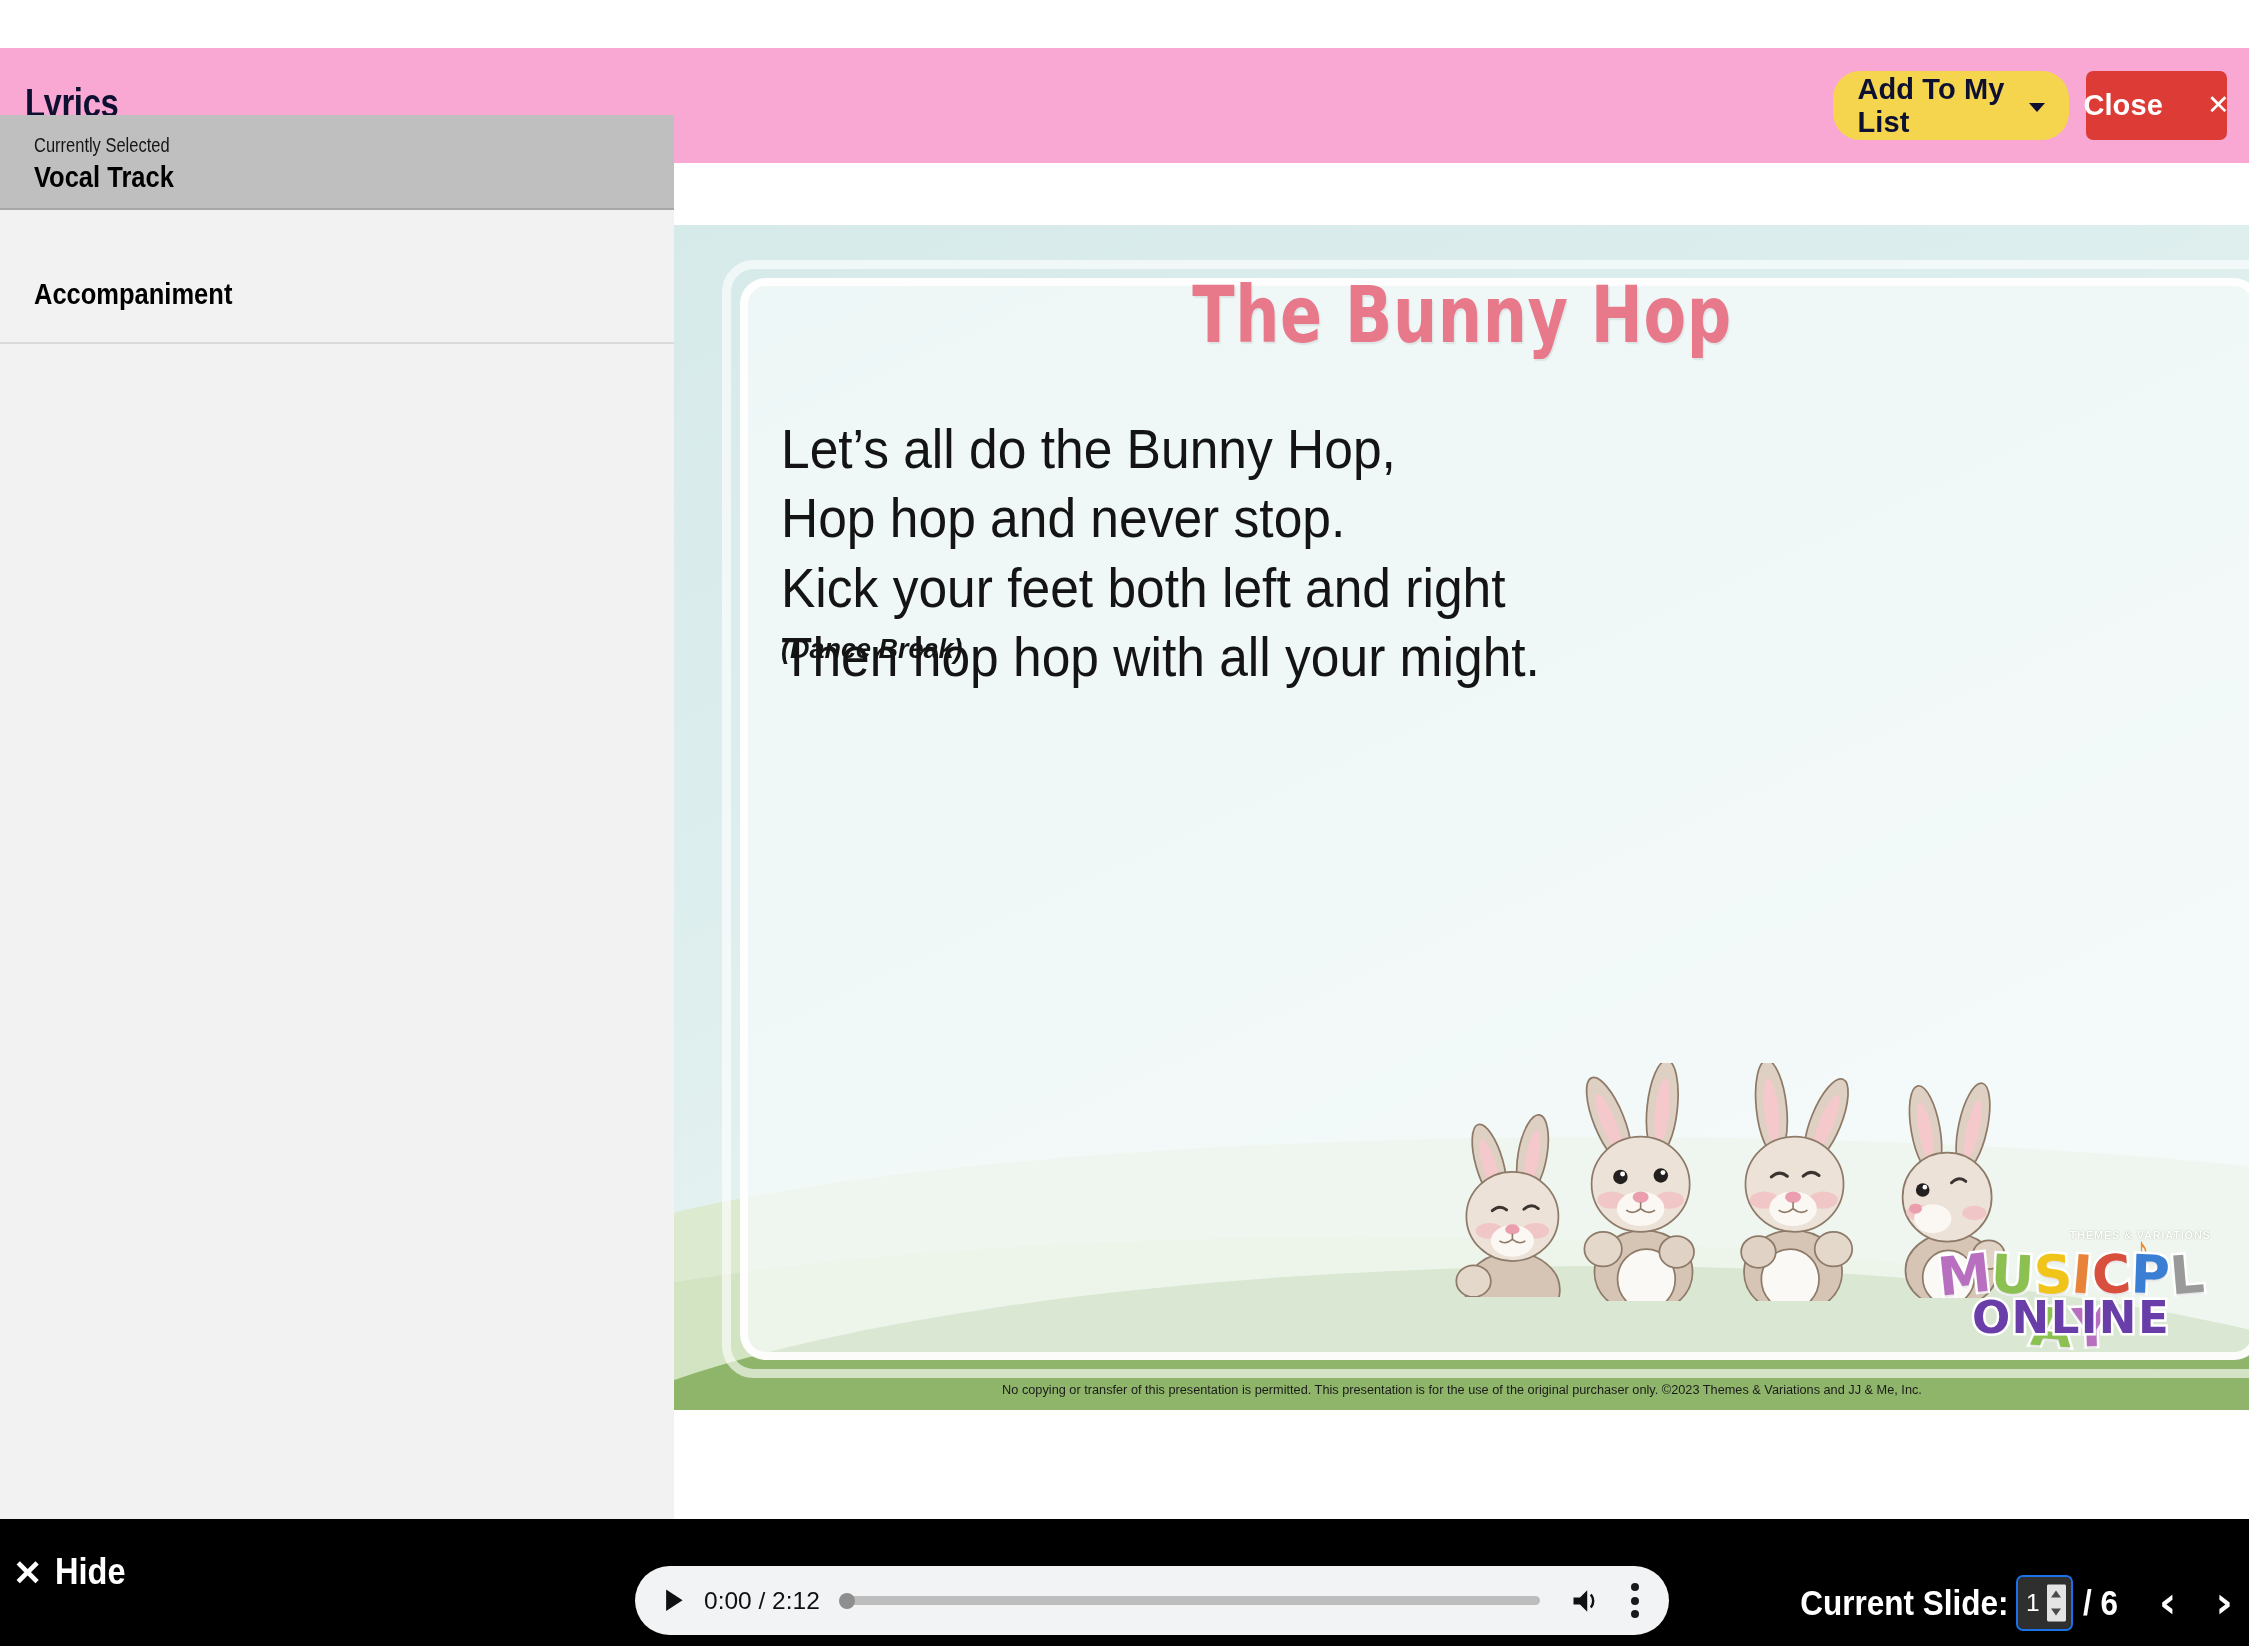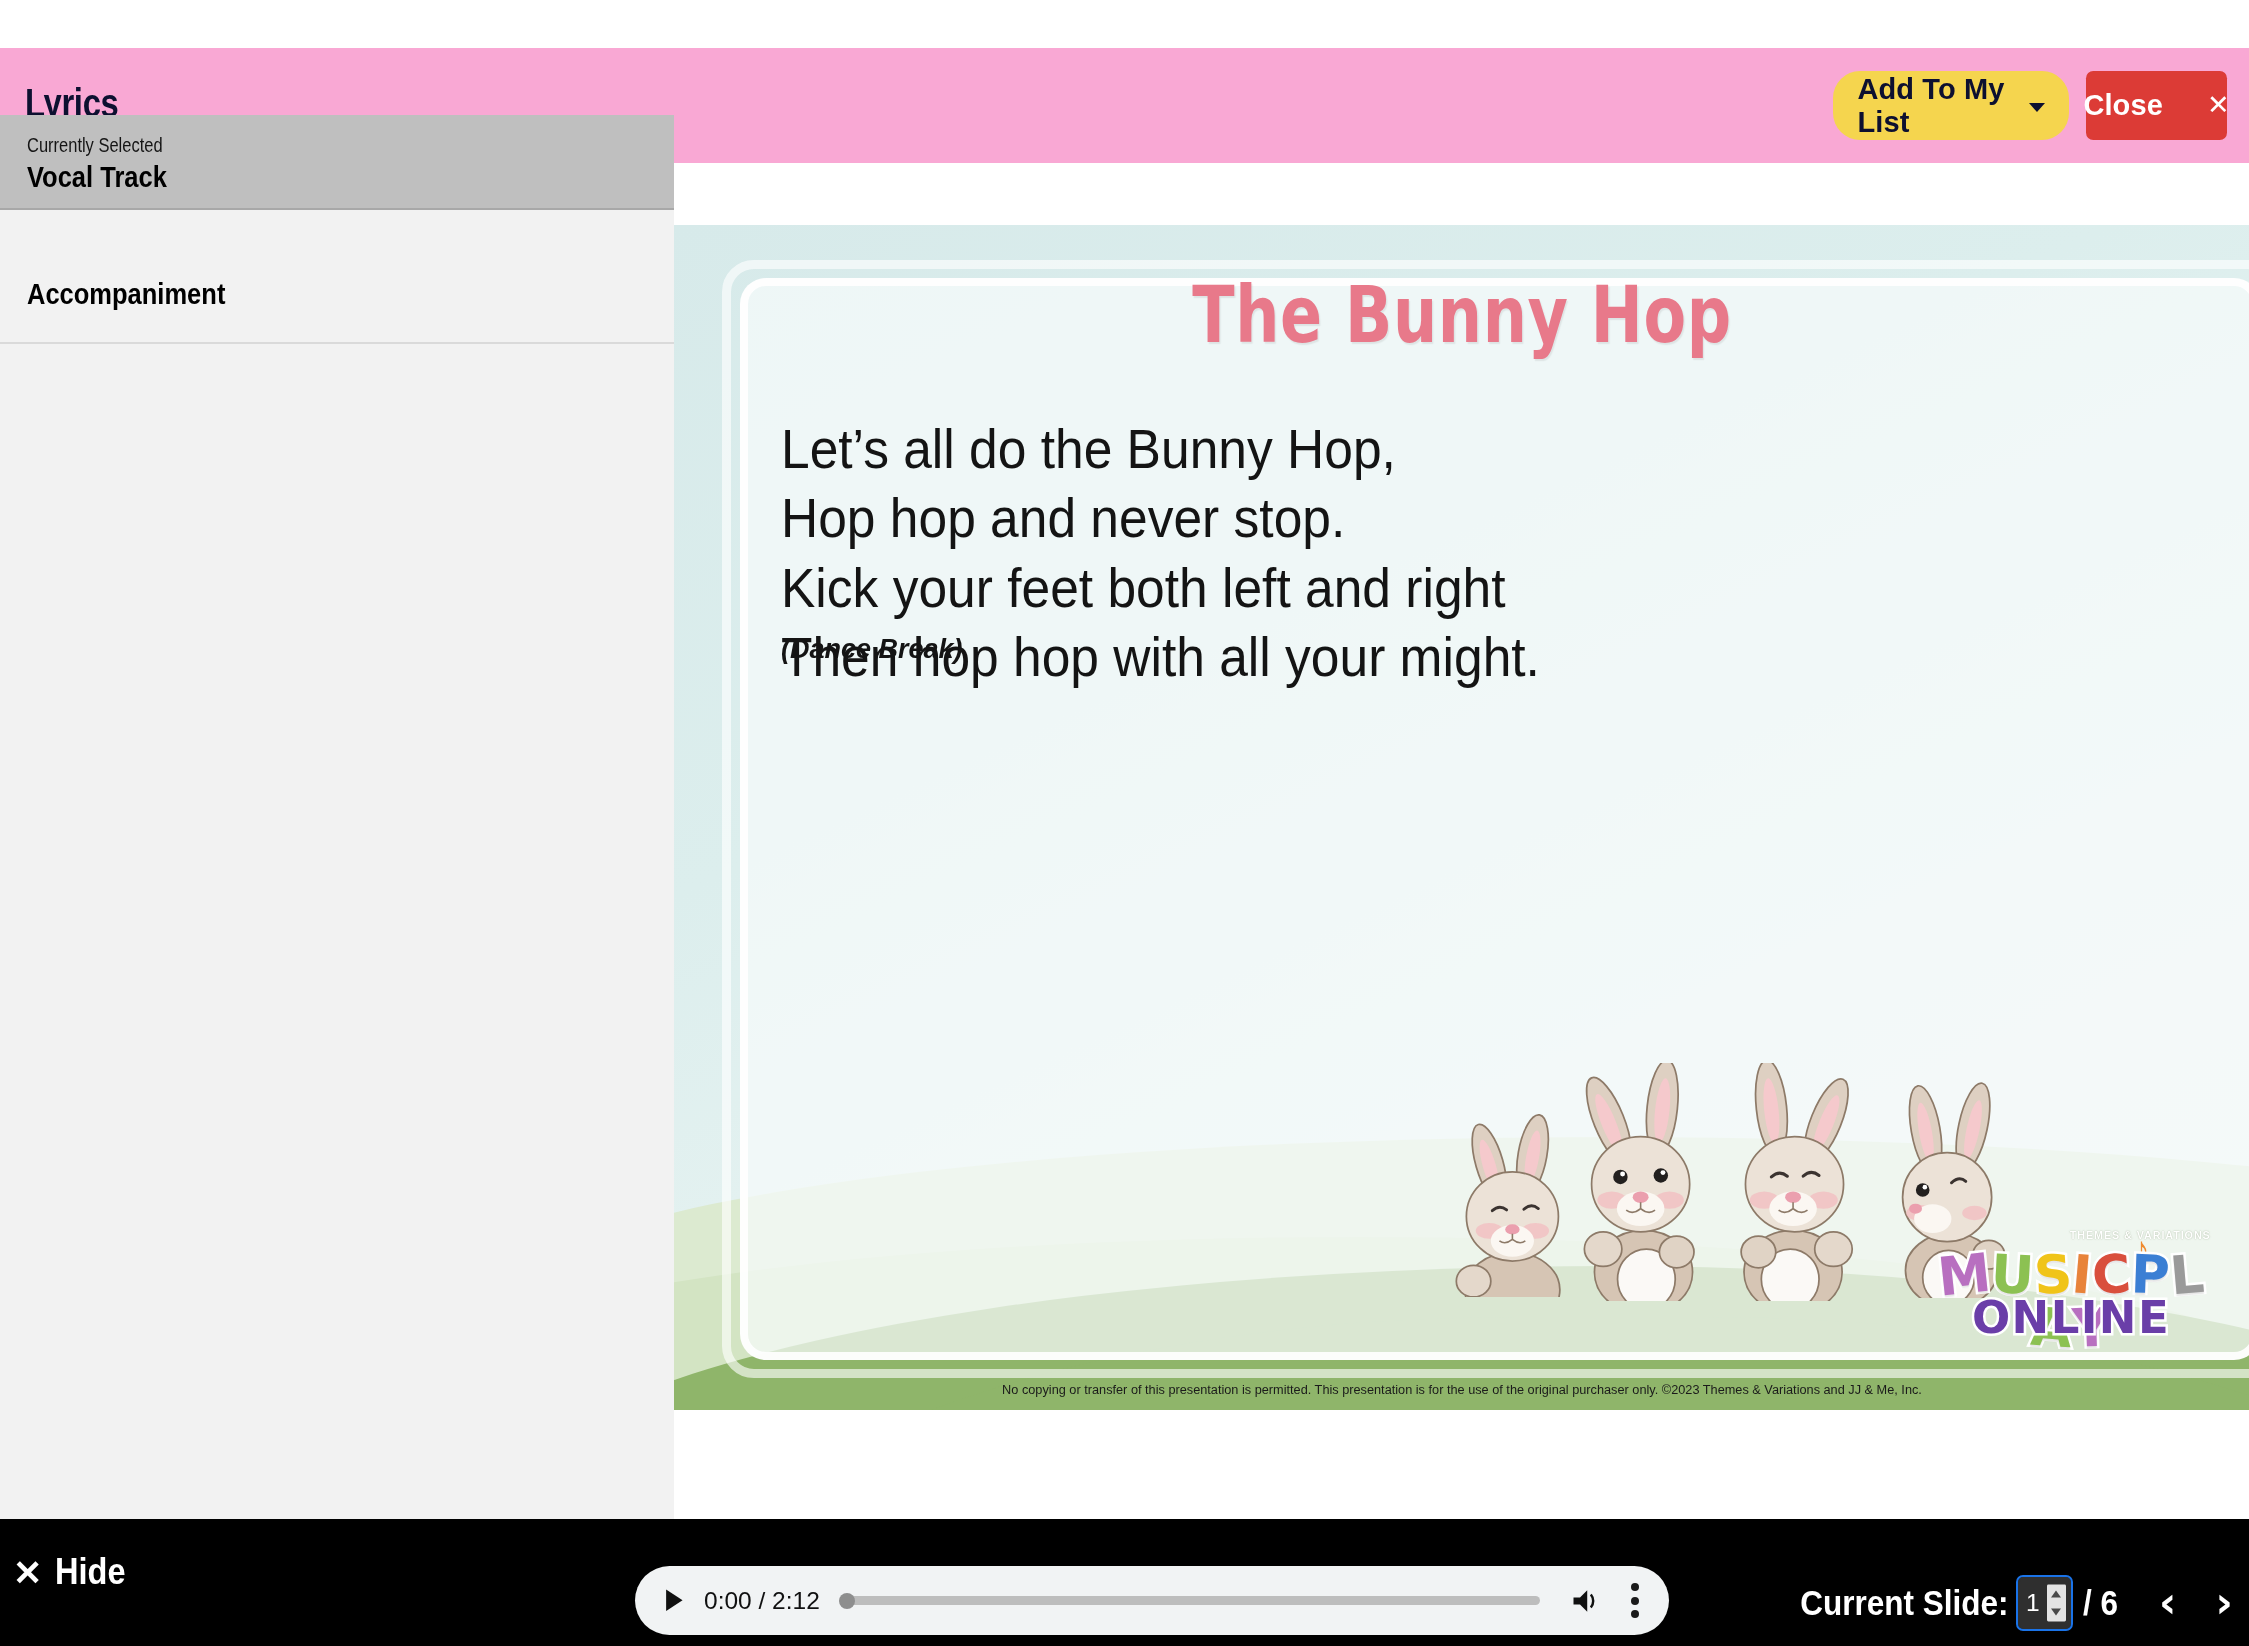--- a/index.html
+++ b/index.html
@@ -47,21 +47,21 @@
     margin-top: 4.3px;
   }
   .x-glyph { font-size: 27px; font-weight: 400; line-height: 1; }
 
   
   #sidebar {
     position: absolute; left: 0; top: 115px; width: 674px; height: 1404px;
     background: #f2f2f2; overflow: hidden;
   }
   .track-item {
-    position: relative; width: 674px; padding: 26px 27px;
+    position: relative; width: 674px; padding: 26px 34px;
     font-family: "Liberation Sans Narrow", "Liberation Sans", sans-serif;
   }
   #track-vocal {
     height: 95px; background: #bfbfbf;
     border-bottom: 2.9px solid #a8a8a8;
     padding-top: 19px;
   }
   .track-sub {
     font-size: 19.4px; font-weight: 400; color: #151515;
     transform: scaleX(0.85); transform-origin: left center;

